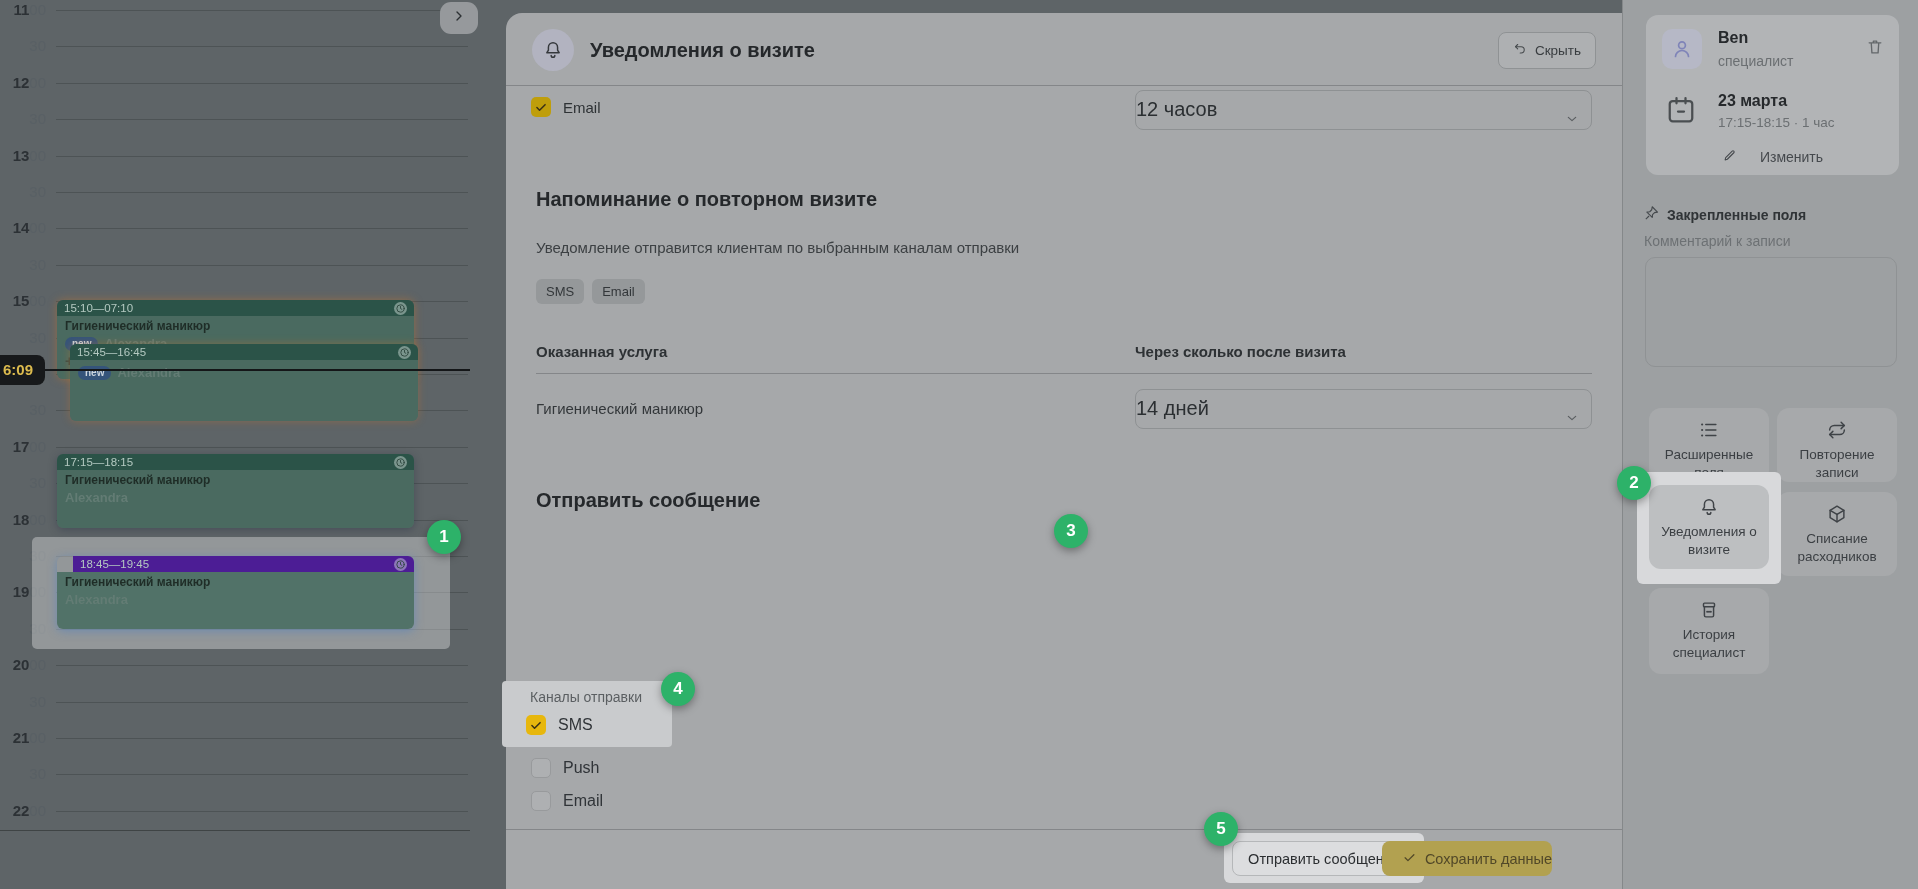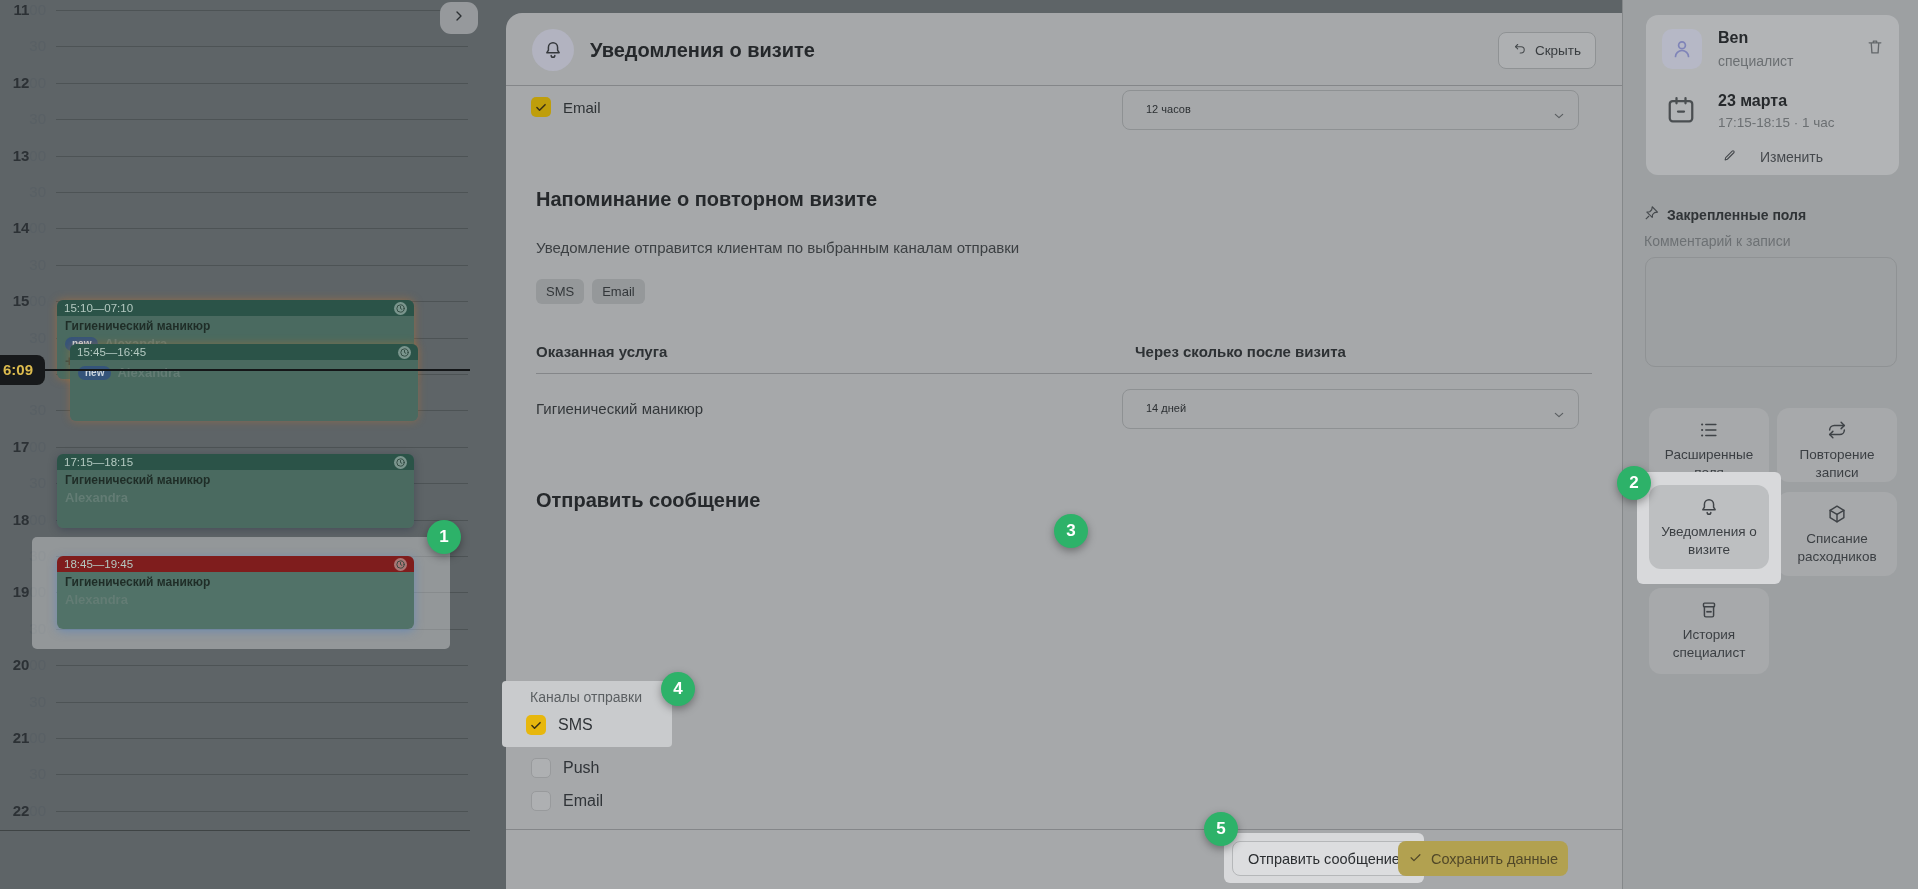--- a/index.html
+++ b/index.html
@@ -13,21 +13,21 @@
   .time-label span{color:#596065;font-weight:500;}
   .grid-line{position:absolute;left:56px;width:412px;height:1px;background:rgba(18,22,24,0.22);}
   #cal-bottom-line{position:absolute;left:0;top:830px;width:470px;height:1px;background:rgba(12,15,17,0.38);}
   #spot1{position:absolute;left:32px;top:537px;width:418px;height:112px;background:rgba(255,255,255,0.33);border-radius:5px;}
   .appt{position:absolute;border-radius:6px;overflow:hidden;box-shadow:0 2px 9px rgba(25,35,60,0.35);}
   .appt.a0{left:57px;top:300px;width:357px;height:79px;box-shadow:0 0 9px rgba(190,115,45,0.55);}
   .appt.a1{left:70px;top:344px;width:348px;height:77px;box-shadow:0 0 9px rgba(190,115,45,0.45);}
   .appt.a2{left:57px;top:454px;width:357px;height:74px;}
   .appt.a3{left:57px;top:556px;width:357px;height:73px;box-shadow:0 2px 10px rgba(70,125,200,0.5);}
   .appt-head{height:16px;background:#2b5348;display:flex;align-items:center;justify-content:space-between;padding:0 7px;}
-  .appt.bright .appt-head{background:#7f1d1d;}
+  .appt.bright .appt-head{background:#4c1d95;margin-left:16px;}
   .appt-time{font-size:11.5px;color:#b4c9c1;font-weight:500;}
   .appt-clock{width:13px;height:13px;border-radius:50%;background:rgba(220,230,226,0.45);display:flex;align-items:center;justify-content:center;}
   .appt-clock svg{width:11px;height:11px;stroke:#2e463e;fill:none;stroke-width:2;stroke-linecap:round;}
   .appt-body{background:#4a6a60;height:100%;padding:3px 8px 0 8px;}
   .appt.bright .appt-body{background:#517268;}
   .appt-service{font-size:12px;font-weight:700;color:#1f2d27;line-height:15px;}
   .appt-client-row{display:flex;align-items:center;gap:6px;margin-top:2px;}
   .new-pill{background:#35547a;color:#ccd5de;font-size:10px;font-weight:700;padding:1px 7px;border-radius:8px;line-height:12px;}
   .appt-client{font-size:13px;font-weight:700;color:#637c74;}
   .appt-plus{font-size:15px;color:#3c4c45;font-weight:700;line-height:16px;margin-top:2px;}
@@ -45,21 +45,21 @@
   #hide-btn svg{width:15px;height:15px;stroke:#45494c;fill:none;stroke-width:1.7;stroke-linecap:round;stroke-linejoin:round;}
   .mdivider{position:absolute;left:0;width:1116px;height:1px;background:rgba(90,94,97,0.45);}
   #div1{top:72px;} #div2{left:30px;width:1056px;top:360px;} #div3{top:816px;}
   .cb{width:20px;height:20px;border-radius:5px;border:1.5px solid #989a9c;background:#aeb0b2;display:flex;align-items:center;justify-content:center;flex:none;}
   .cb svg{display:none;width:14px;height:14px;stroke:#3a3116;fill:none;stroke-width:2.6;stroke-linecap:round;stroke-linejoin:round;}
   .cb.checked{background:#bf9e0b;border:none;}
   .cb.checked svg{display:block;}
   .cb.checked.bright{background:#e7b70d;}
   #email-top-row{position:absolute;left:25px;top:84px;display:flex;align-items:center;gap:12px;}
   .row-label{font-size:15px;color:#2e3235;}
-  .dropdown{position:absolute;left:616px;width:457px;height:40px;border:1.5px solid #8e9193;border-radius:8px;font-size:11px;color:#2b2f32;line-height:37px;padding:0 23px;}
+  .dropdown{position:absolute;left:629px;width:457px;height:40px;border:1.5px solid #8e9193;border-radius:8px;font-size:20px;color:#2b2f32;line-height:37px;padding:0 0;}
   #dd1{top:77px;} #dd2{top:376px;}
   .dd-chev{position:absolute;right:11px;top:11px;width:16px;height:16px;}
   .dd-chev svg{width:16px;height:16px;stroke:#5a5e61;fill:none;stroke-width:1.8;stroke-linecap:round;stroke-linejoin:round;}
   .h-section{position:absolute;left:30px;font-size:20px;font-weight:700;color:#25282b;}
   #h1{top:175px;} #h2{top:476px;}
   #reminder-desc{position:absolute;left:30px;top:226px;font-size:15px;color:#3c4043;}
   #chips{position:absolute;left:30px;top:266px;display:flex;gap:8px;}
   .chip{background:#95989a;border-radius:6px;padding:5px 10px;font-size:13px;color:#33373a;}
   .th{position:absolute;top:330px;font-size:15px;font-weight:700;color:#2d3134;}
   #th1{left:30px;} #th2{left:629px;}
@@ -70,21 +70,21 @@
   #msg-textarea{position:absolute;left:15px;top:30px;width:520px;height:100px;border:1.5px solid #a5a7a9;border-radius:8px;background:transparent;resize:none;outline:none;padding:10px 12px;font-size:15px;color:#3c4043;}
   #msg-textarea::placeholder{color:#8f9396;}
   #spot4{left:-4px;top:668px;width:170px;height:66px;}
   #channels-label{position:absolute;left:28px;top:8px;font-size:14px;color:#5b5f62;}
   #sms-row-holder{position:absolute;left:24px;top:31px;}
   .ch-row{display:flex;align-items:center;gap:12px;height:26px;margin-bottom:7px;}
   .ch-label{font-size:16px;color:#303438;}
   #channel-list{position:absolute;left:25px;top:742px;}
   #spot5{left:718px;top:820px;width:200px;height:50px;border-radius:6px;background:#d8d9db;}
   #send-btn{position:absolute;left:8px;top:8px;width:184px;height:35px;background:#dcdddf;border:1px solid #b5b7b9;border-radius:8px;font-size:14.5px;font-weight:500;color:#2b2e31;display:flex;align-items:center;justify-content:center;}
-  #save-btn{position:absolute;left:876px;top:828px;width:170px;height:35px;background:#b2a150;border-radius:8px;font-size:14.5px;font-weight:500;color:#514828;display:flex;align-items:center;justify-content:center;gap:8px;margin-left:16px;}
+  #save-btn{position:absolute;left:876px;top:828px;width:170px;height:35px;background:#b2a150;border-radius:8px;font-size:14.5px;font-weight:500;color:#514828;display:flex;align-items:center;justify-content:flex-end;gap:8px;}
   #save-btn svg{width:15px;height:15px;stroke:#514828;fill:none;stroke-width:2;stroke-linecap:round;stroke-linejoin:round;}
 
   
   #sidebar{position:absolute;left:1622px;top:0;width:296px;height:889px;background:#9da0a2;border-left:1px solid #85888a;}
   #staff-card{position:absolute;left:23px;top:15px;width:253px;height:160px;background:#b2b4b6;border-radius:12px;}
   #avatar{position:absolute;left:16px;top:14px;width:40px;height:40px;border-radius:10px;background:#b6b8c6;display:flex;align-items:center;justify-content:center;}
   #avatar svg{width:24px;height:24px;stroke:#7f84b8;fill:none;stroke-width:1.7;stroke-linecap:round;}
   #staff-name{position:absolute;left:72px;top:14px;font-size:16px;font-weight:700;color:#26292c;}
   #staff-role{position:absolute;left:72px;top:38px;font-size:14px;color:#6b6f72;}
   #trash-btn{position:absolute;right:14px;top:22px;width:20px;height:20px;}

